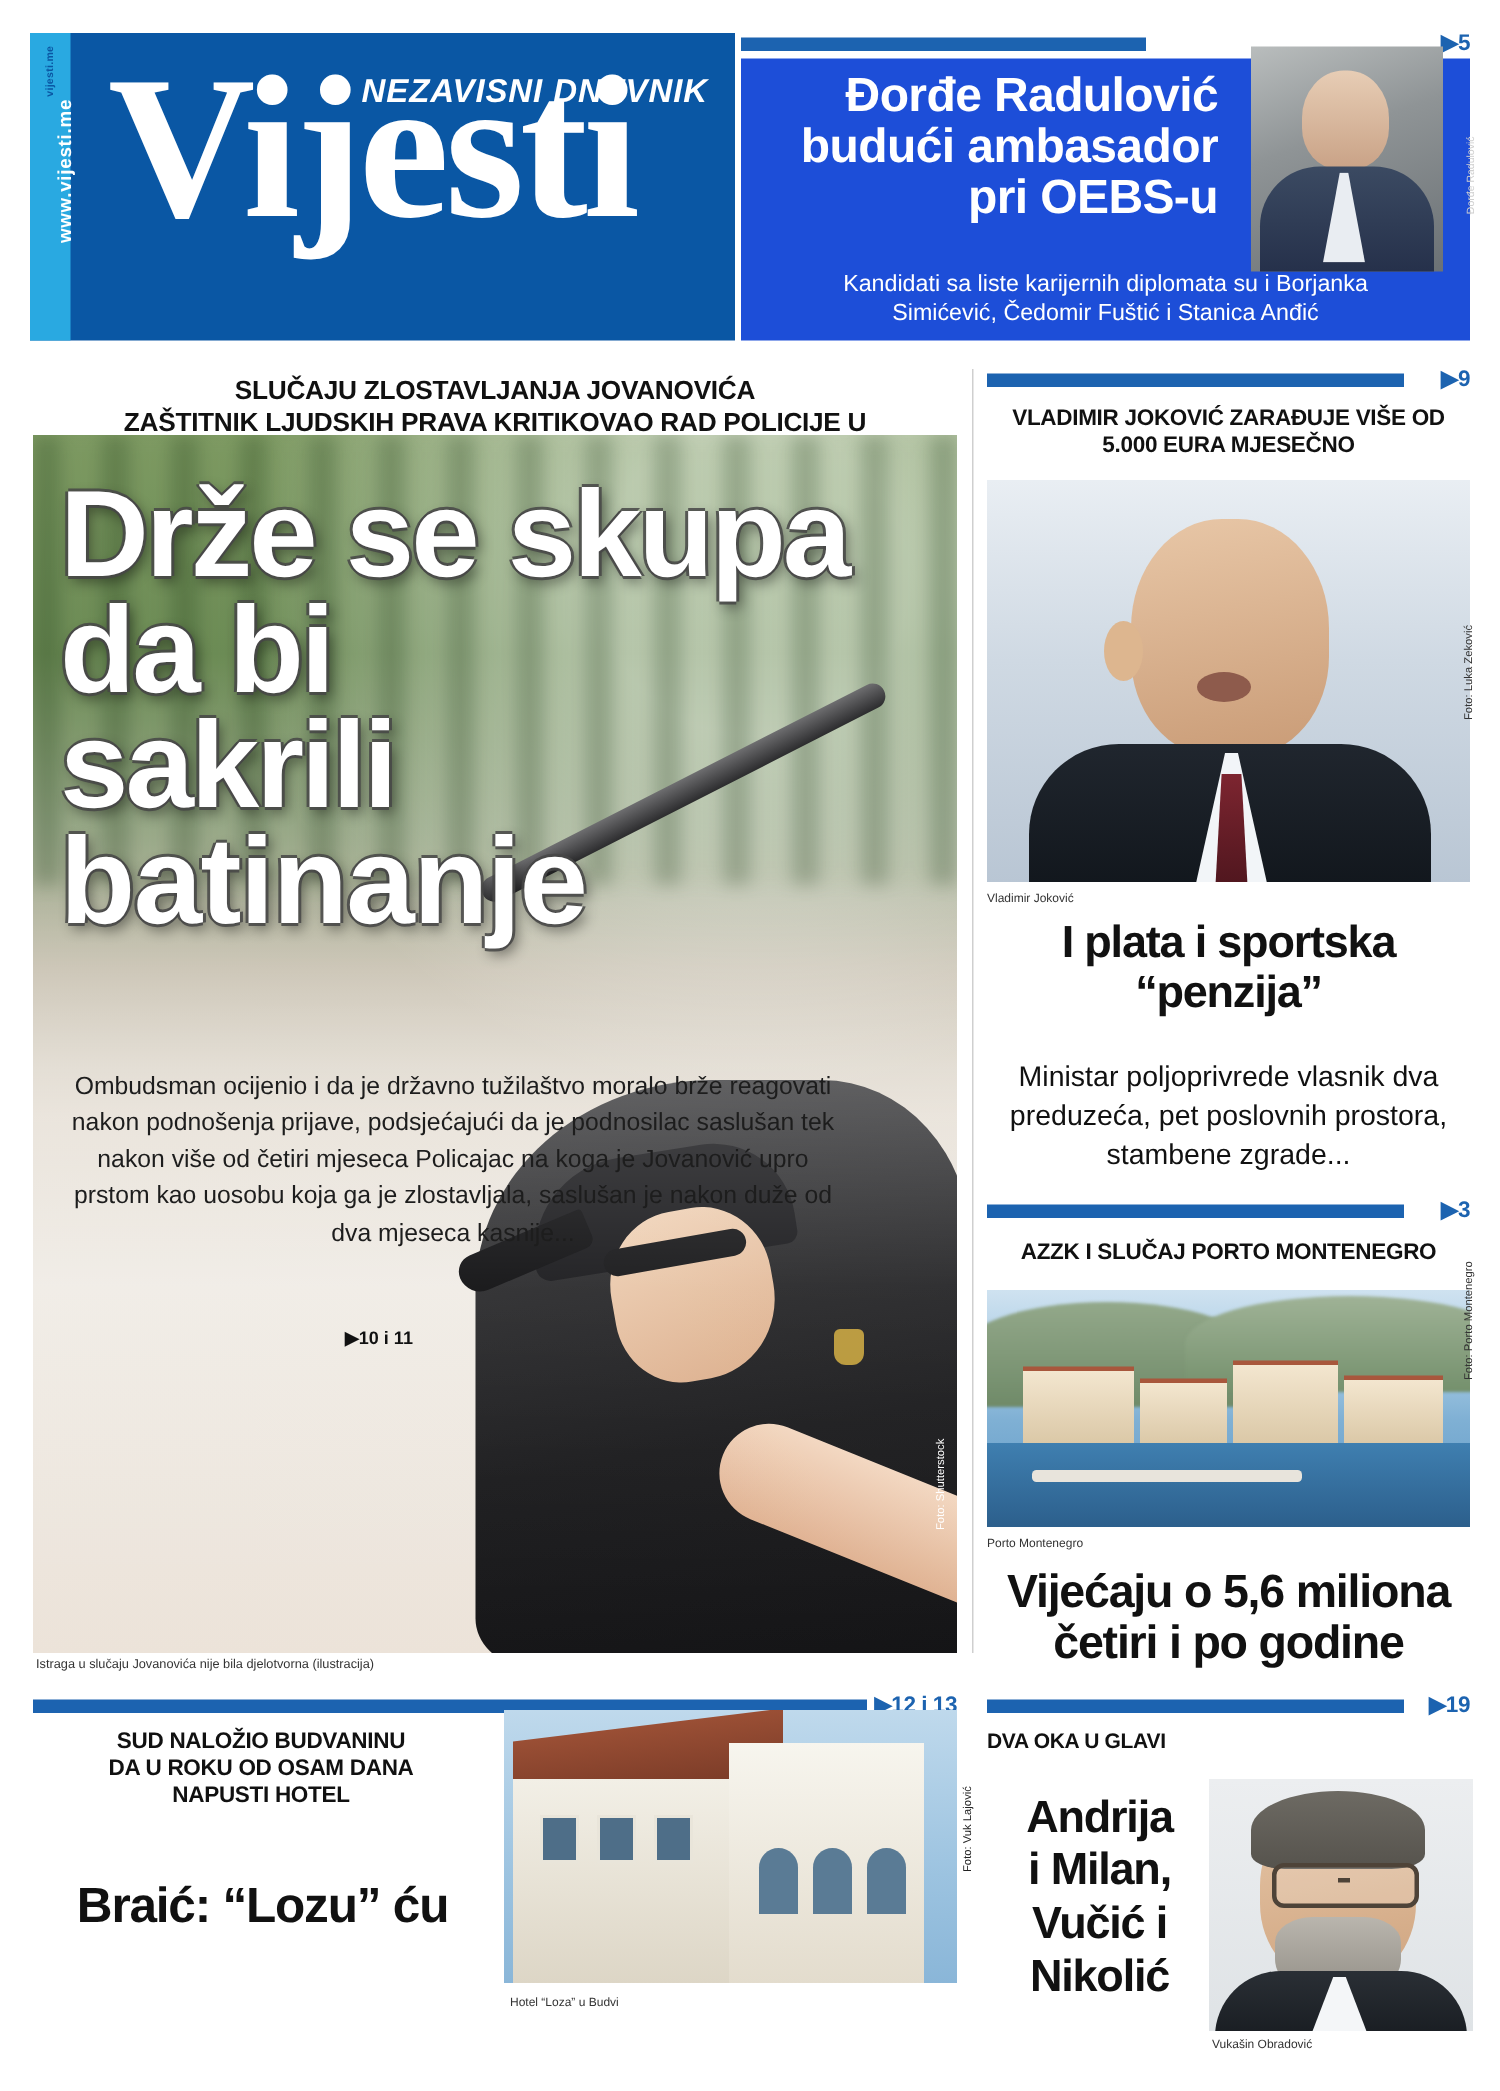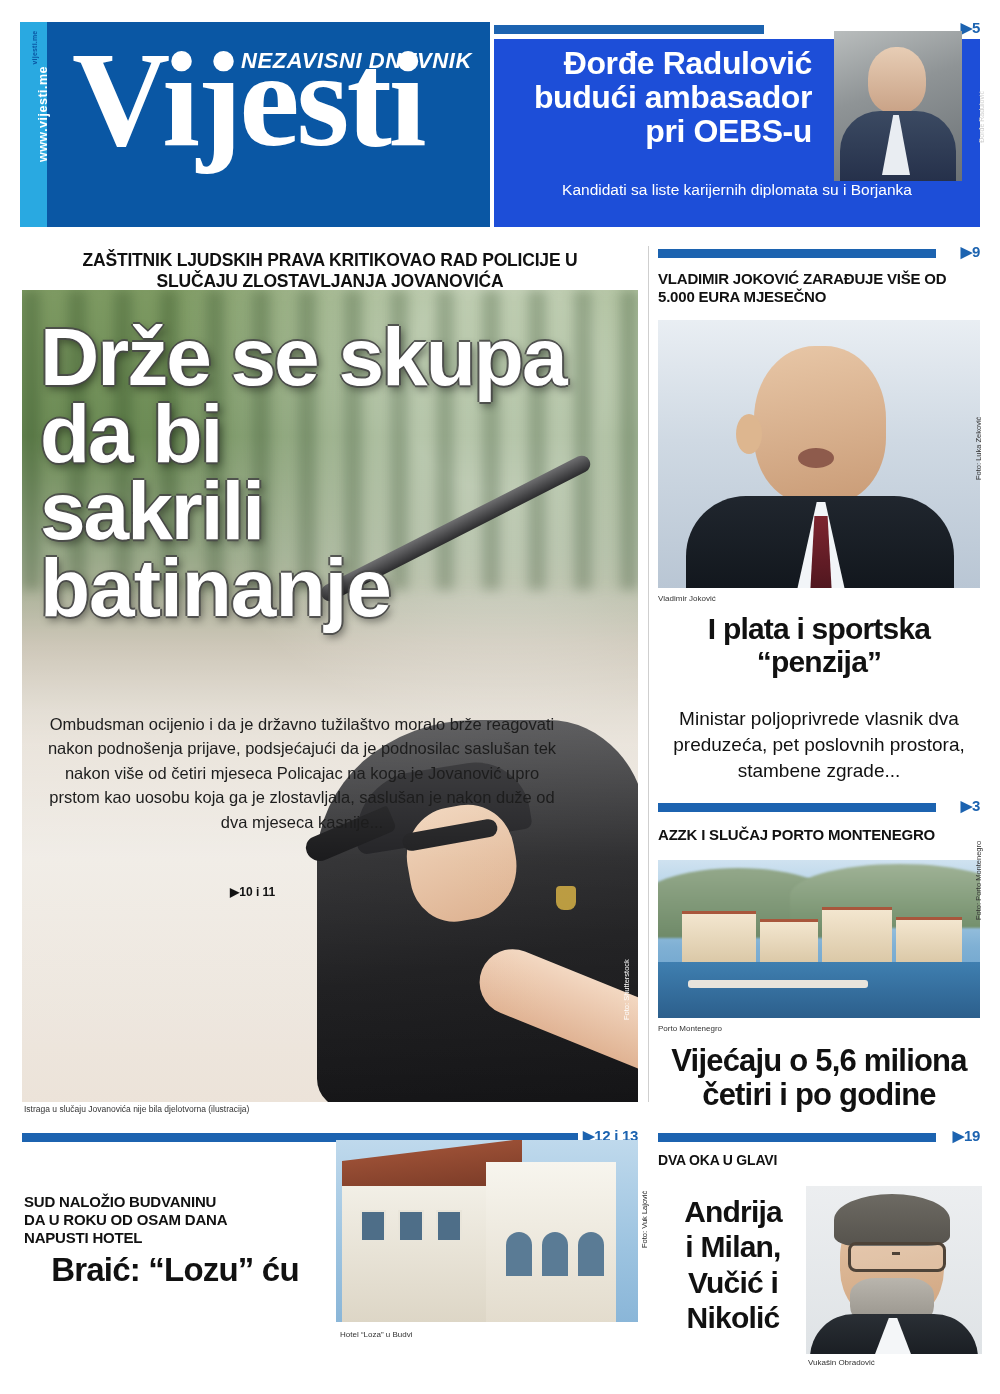--- a/index.html
+++ b/index.html
@@ -321,21 +321,21 @@
     position: absolute; left: 0; top: 3px;
     height: 9px; background: #1c63b0;
   }
   .rule .pg {
     position: absolute; right: 0; top: -3px;
     font-size: 15px; font-weight: bold; color: #1c63b0;
     letter-spacing: -.3px;
   }
   .col-kicker {
     position: absolute;
-    text-align: left;
+    text-align: center;
     font-size: 15px;
     font-weight: bold;
     line-height: 1.2;
     letter-spacing: -.2px;
   }
   .col-title {
     position: absolute;
     text-align: center;
     font-size: 30px;
     font-weight: bold;
@@ -542,27 +542,28 @@
       <div>pri OEBS-u</div>
     </div>
     <div class="promo-photo">
       <div class="head"></div>
       <div class="body"></div>
       <div class="shirt"></div>
     </div>
     <div class="promo-credit">Đorđe Radulović</div>
     <div class="promo-sub">
       <div>Kandidati sa liste karijernih diplomata su i Borjanka</div>
+      <div>Simićević, Čedomir Fuštić i Stanica Anđić</div>
     </div>
   </div>
 </div>
 
 <div class="lead-kicker">
+  <div>SLUČAJU ZLOSTAVLJANJA JOVANOVIĆA</div>
   <div>ZAŠTITNIK LJUDSKIH PRAVA KRITIKOVAO RAD POLICIJE U</div>
-  <div>SLUČAJU ZLOSTAVLJANJA JOVANOVIĆA</div>
 </div>
 
 <div class="lead-photo">
   <div class="lp-bg"></div>
   <div class="lp-trees"></div>
   <div class="lp-baton"></div>
   <div class="lp-officer"></div>
   <div class="lp-cap"></div>
   <div class="lp-face"></div>
   <div class="lp-glasses"></div>
@@ -631,21 +632,21 @@
 <div class="photo-caption" style="left:658px; top:1024px;">Porto Montenegro</div>
 <div class="col-title" style="left:656px; top:1044px; width:326px; font-size:31px;">
   <div>Vijećaju o 5,6 miliona</div>
   <div>četiri i po godine</div>
 </div>
 
 <div class="rule" style="left:22px; top:1130px; width:616px;">
   <div class="bar" style="width:556px;"></div>
   <div class="pg">▶12 i 13</div>
 </div>
-<div class="col-kicker" style="left:24px; top:1193px; width:300px;">
+<div class="col-kicker" style="left:24px; top:1152px; width:300px;">
   <div>SUD NALOŽIO BUDVANINU</div>
   <div>DA U ROKU OD OSAM DANA</div>
   <div>NAPUSTI HOTEL</div>
 </div>
 <div class="col-title" style="left:20px; top:1252px; width:310px; font-size:33px; text-align:center;">
   <div>Braić: “Lozu” ću</div>
 </div>
 <div class="hotel-photo">
   <div class="roof"></div>
   <div class="wall"></div>

